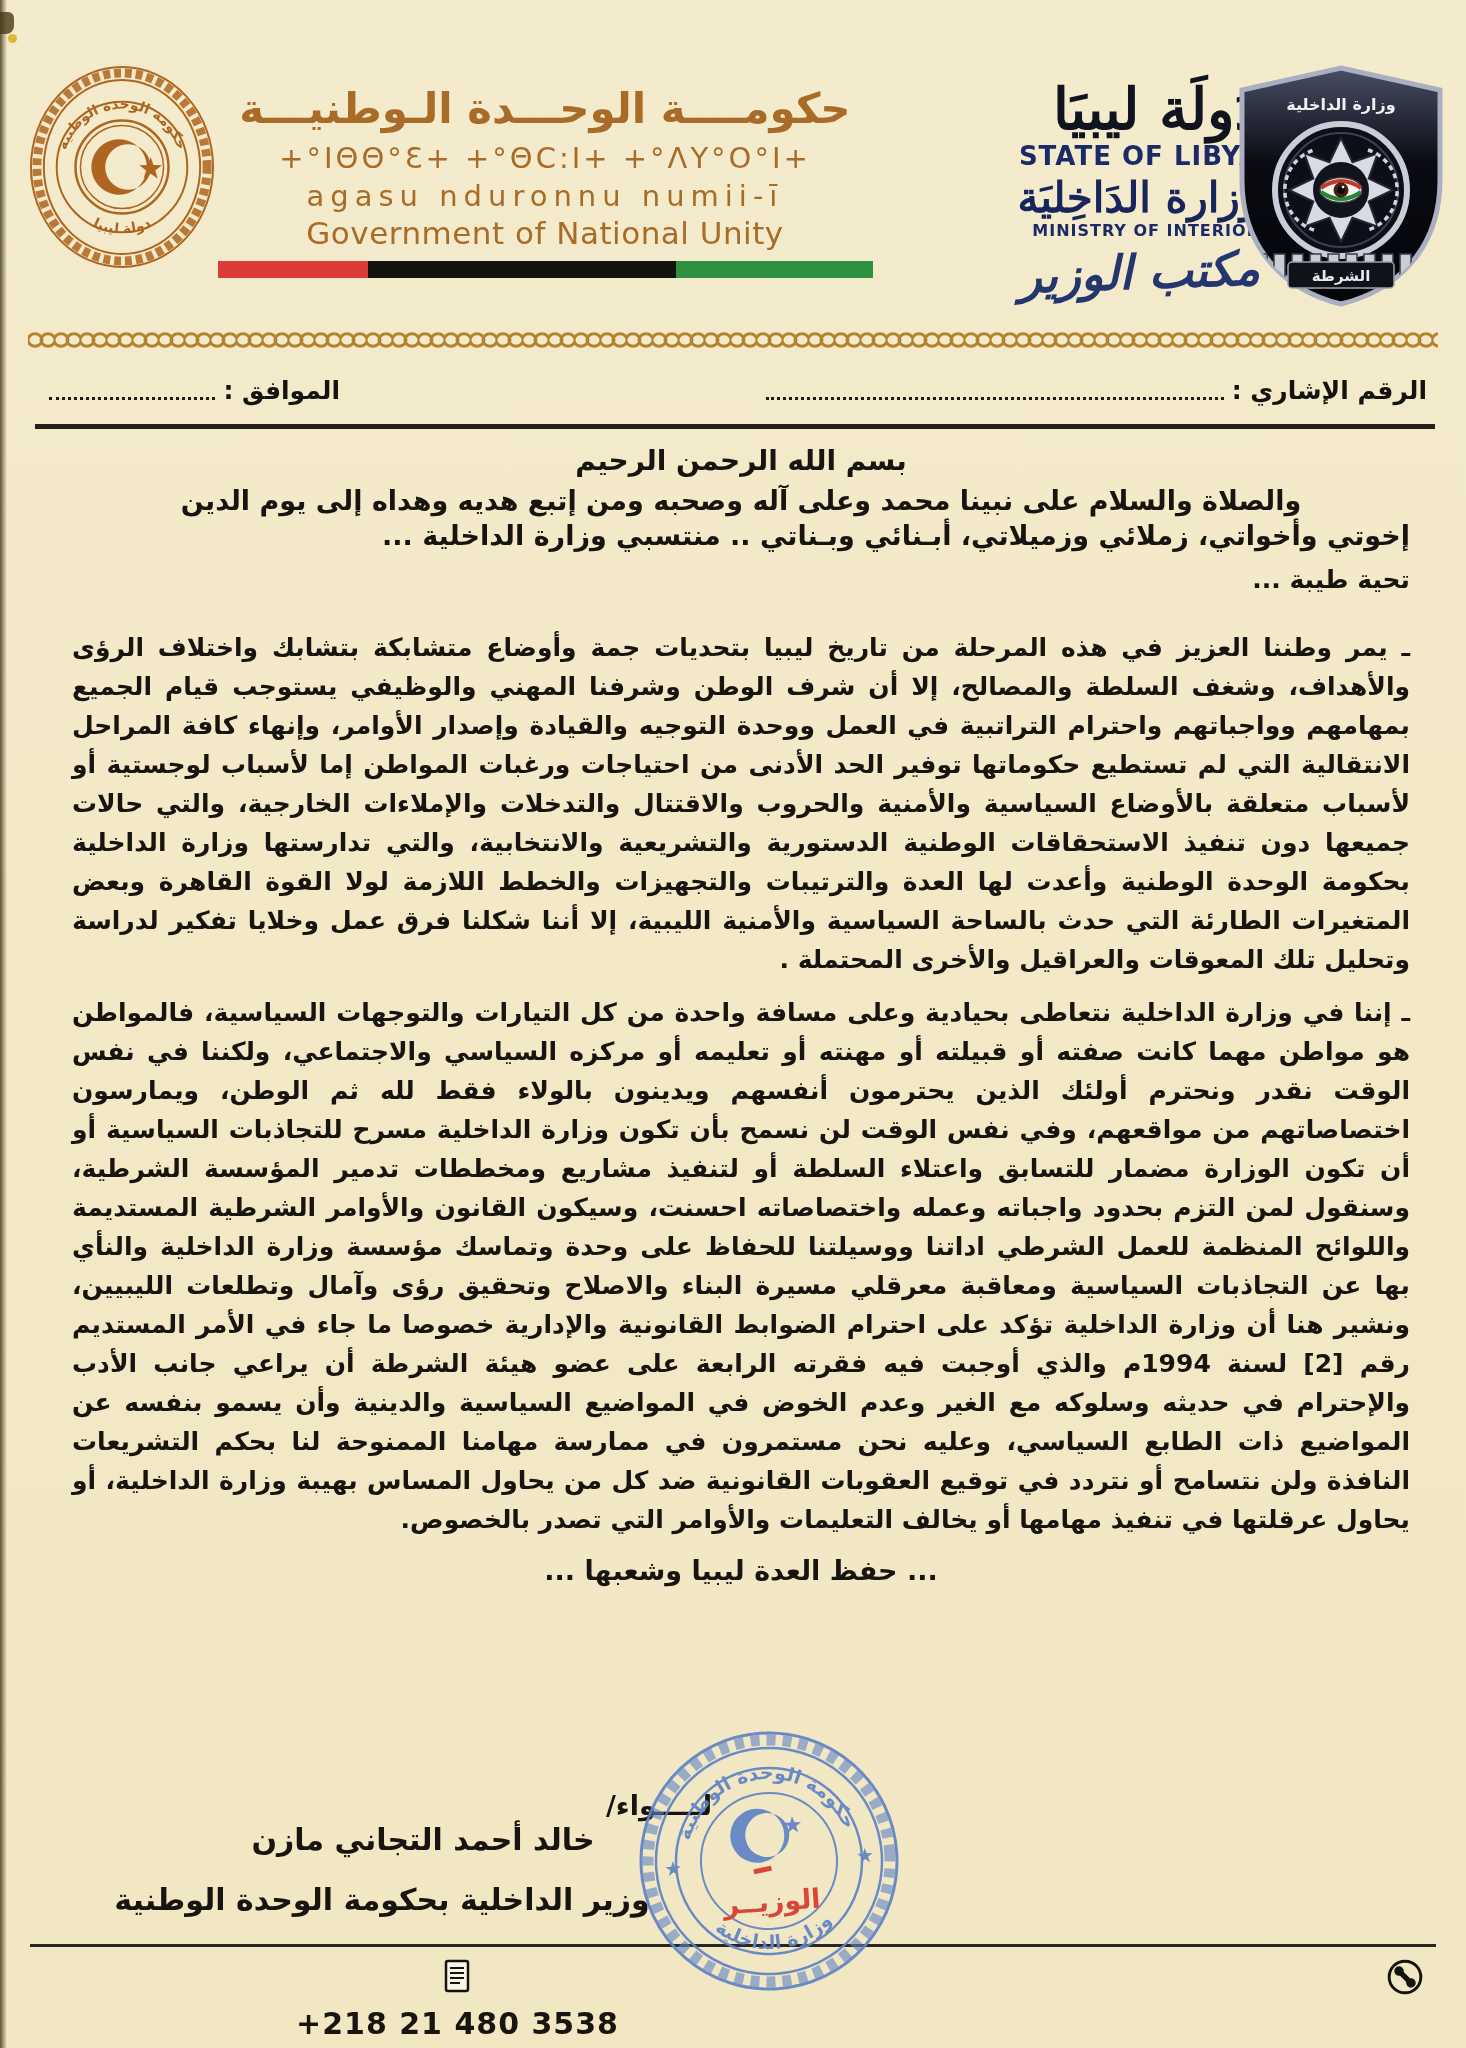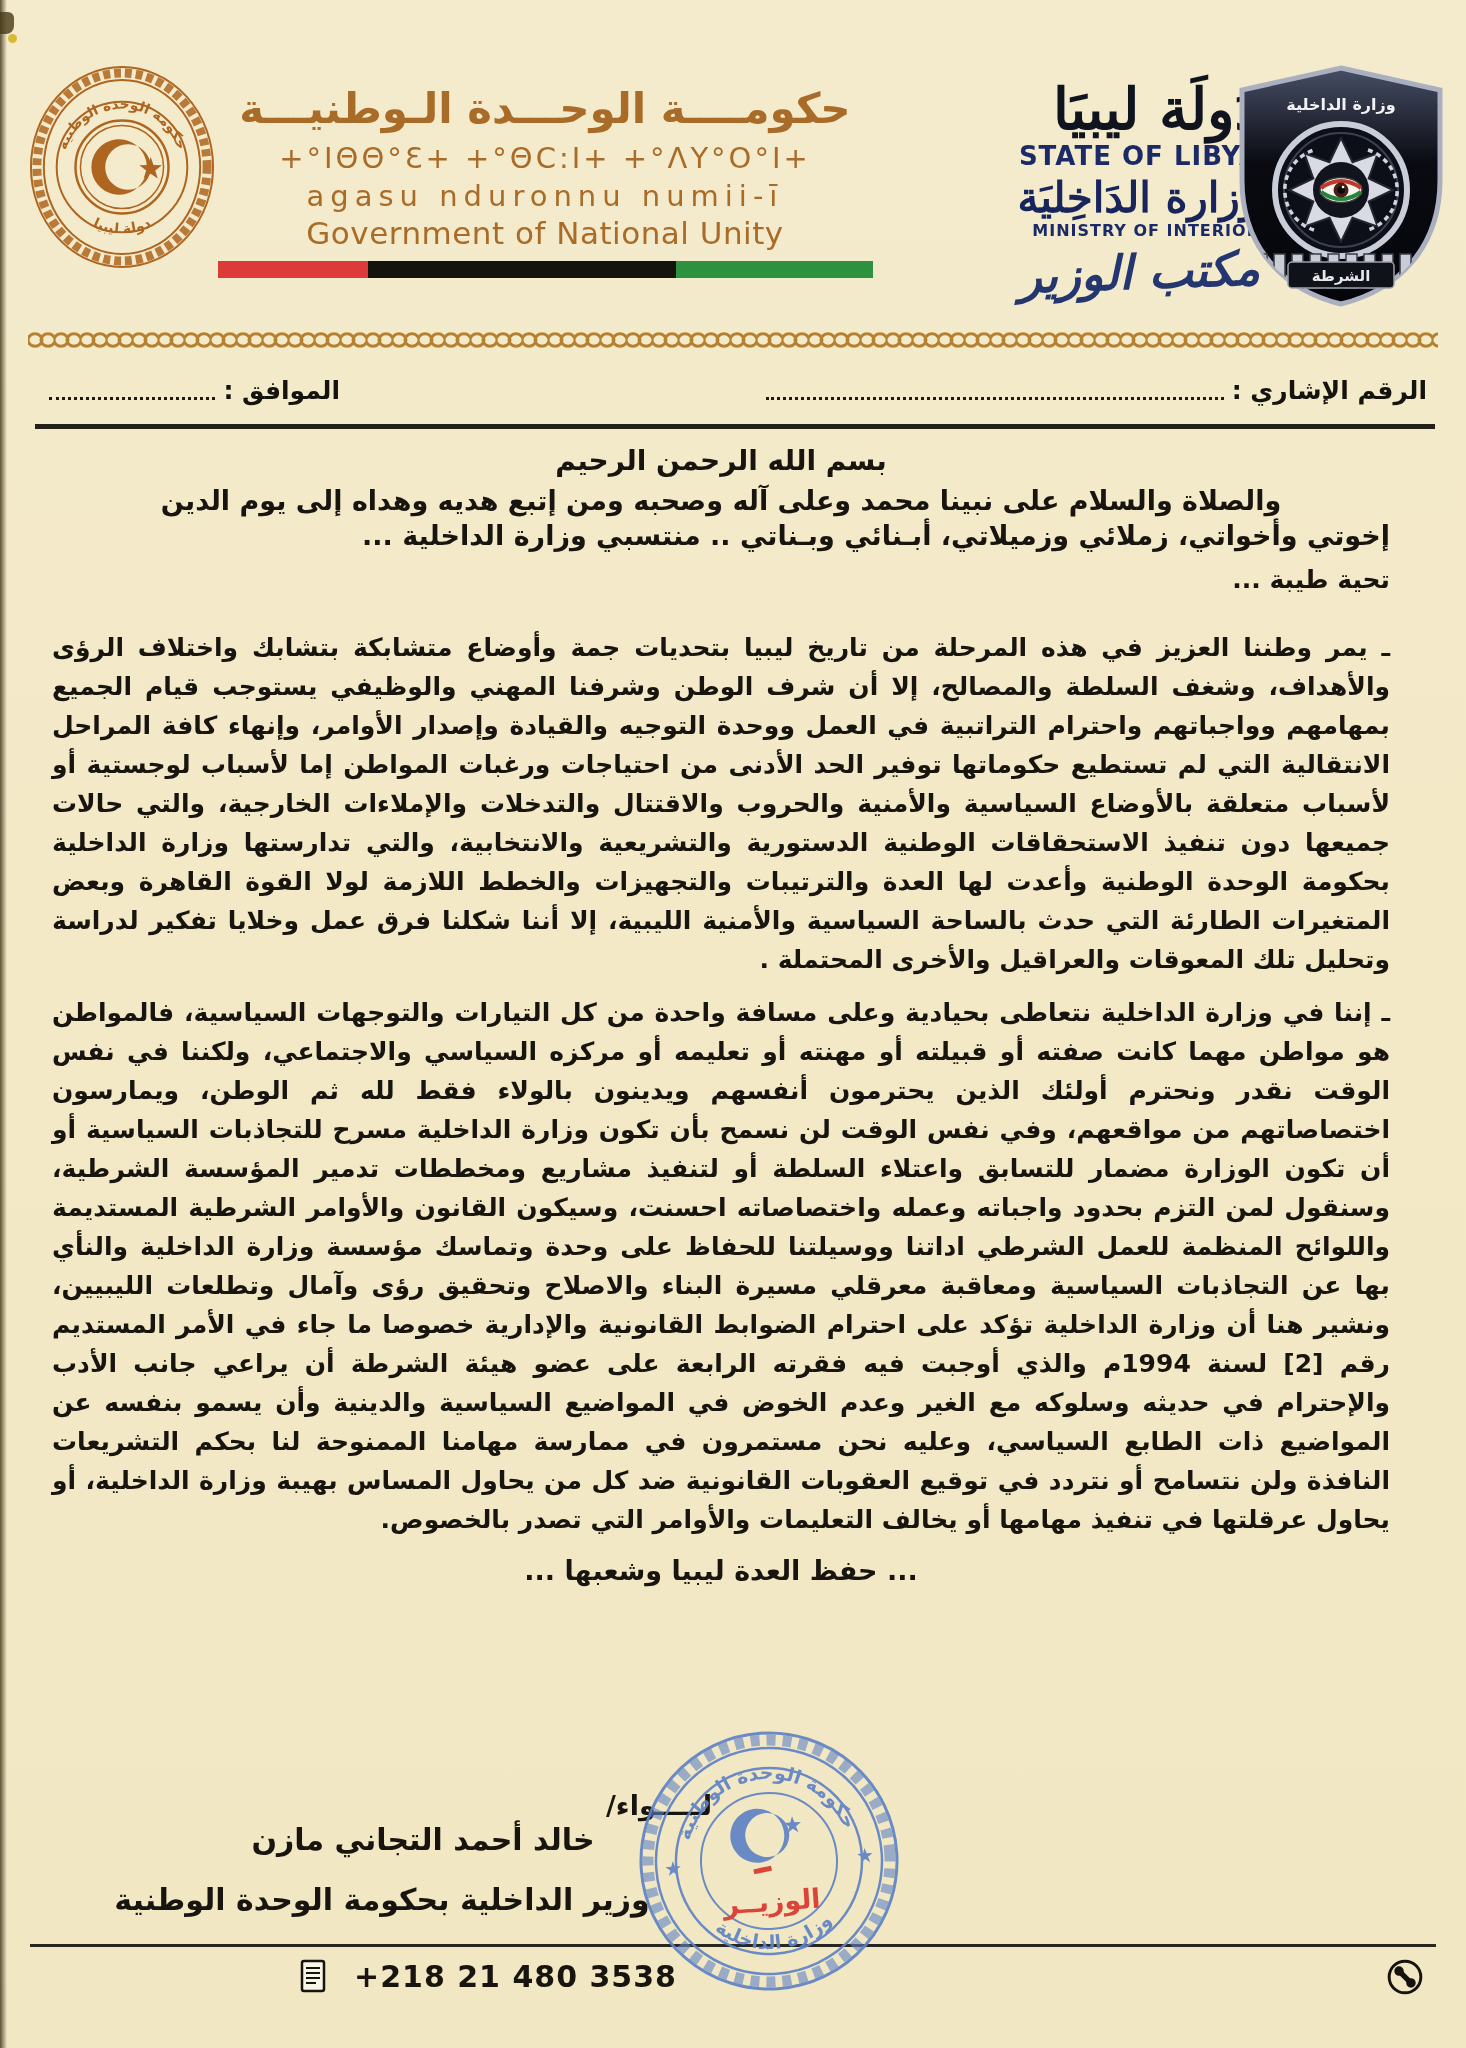--- a/index.html
+++ b/index.html
@@ -44,39 +44,39 @@
   
   .ref-row{position:absolute;left:45px;top:376px;width:1382px;direction:rtl;display:flex;
     font-size:25px;font-weight:bold;color:#15130e;align-items:flex-end;}
   .ref-right{display:flex;flex:0 0 665px;align-items:flex-end;}
   .ref-left{display:flex;flex:0 0 295px;align-items:flex-end;}
   .ref-spacer{flex:1;}
   .dots{flex:1;border-bottom:3px dotted #1e1b14;margin:0 8px 5px 4px;height:1px;}
   .rule{position:absolute;left:35px;top:424px;width:1400px;height:5px;background:#23211a;}
 
   
-  .letter{position:absolute;left:52px;top:444px;width:1338px;direction:rtl;}
+  .letter{position:absolute;left:72px;top:444px;width:1338px;direction:rtl;}
   .basmala{text-align:center;font-size:28px;font-weight:bold;margin-bottom:8px;}
   .salutation{text-align:center;font-size:27px;font-weight:bold;margin-bottom:4px;}
   .subject{text-align:center;font-size:27px;font-weight:bold;margin-bottom:58px;}
   .greeting{text-align:right;font-size:27px;font-weight:bold;margin-bottom:14px;}
   .salute{text-align:right;font-size:25px;font-weight:bold;margin-bottom:34px;}
   .para{font-size:25px;font-weight:bold;line-height:39px;text-align:justify;margin:0 0 14px 0;}
   .closing{text-align:center;font-size:27px;font-weight:bold;margin-top:16px;}
 
   
   .sig-rank{position:absolute;left:606px;top:1790px;font-size:27px;font-weight:bold;direction:rtl;}
   .sig-name{position:absolute;left:238px;top:1822px;width:370px;text-align:center;font-size:30px;font-weight:bold;direction:rtl;}
   .sig-title{position:absolute;left:92px;top:1882px;width:580px;text-align:center;font-size:30px;font-weight:bold;direction:rtl;}
   .stamp{position:absolute;left:633px;top:1725px;opacity:.92;transform:rotate(-4deg);}
 
   
   .footer-rule{position:absolute;left:30px;top:1944px;width:1406px;height:3px;background:#2a2620;}
-  .foot-left{position:absolute;left:296px;top:1958px;display:flex;align-items:center;gap:24px;
-    font-size:30px;font-weight:bold;letter-spacing:1px;direction:ltr;}
+  .foot-left{position:absolute;left:296px;top:1958px;display:flex;align-items:center;gap:12px;
+    font-size:30px;font-weight:bold;letter-spacing:1px;direction:ltr;flex-direction:column;}
   .foot-right{position:absolute;right:42px;top:1958px;display:flex;align-items:center;gap:14px;
     font-size:30px;font-weight:bold;letter-spacing:1px;direction:ltr;}
 </style>
 </head>
 <body>
 
 <div class="page">
   <div class="edge-left"></div>
   <div class="corner-tl"></div>
   <div class="dot-tl"></div>

